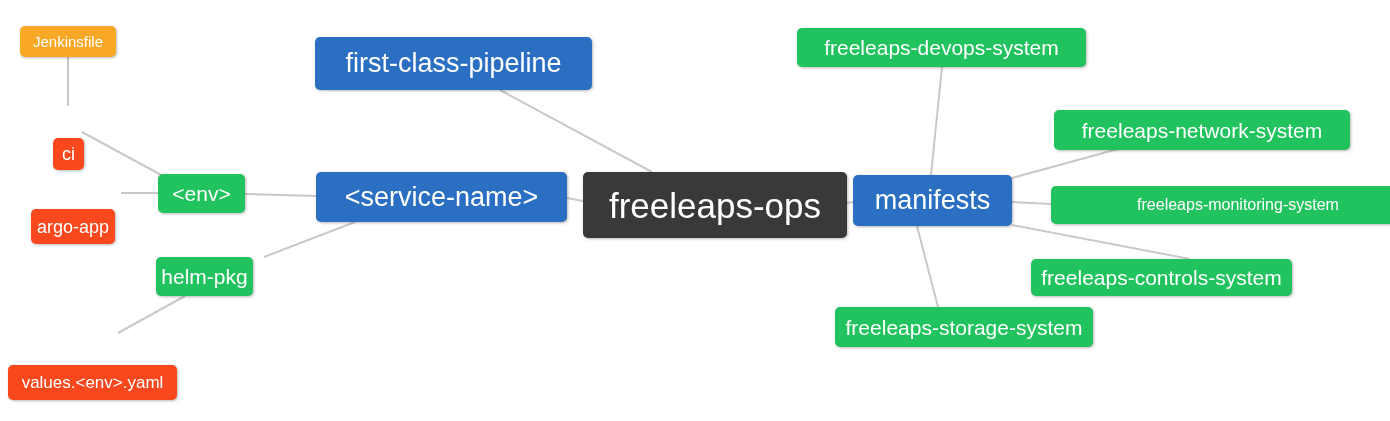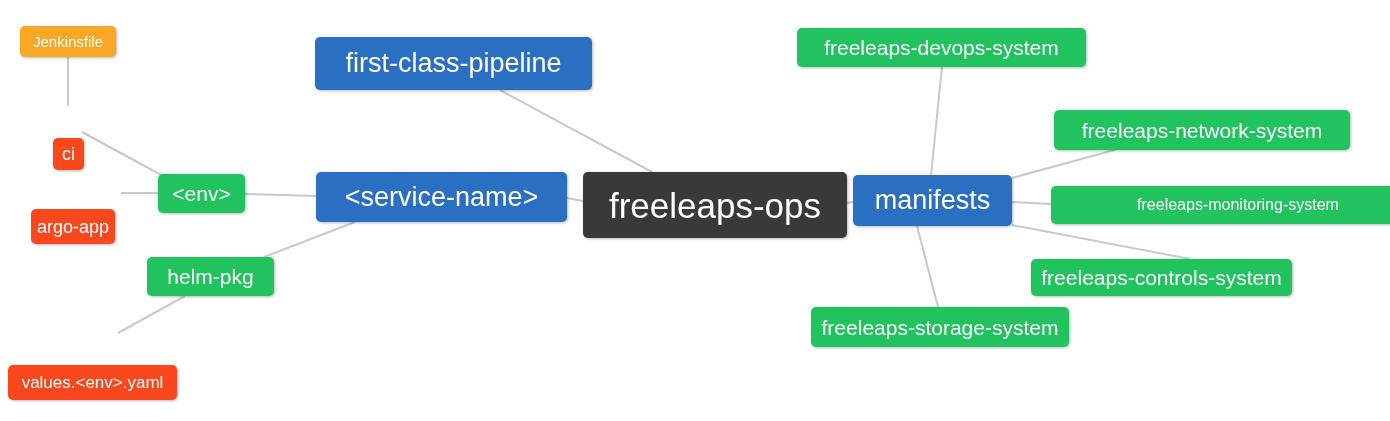--- a/index.html
+++ b/index.html
@@ -68,21 +68,21 @@
       </div>
       <div class="node red" style="left: 53px; top: 105px; width: 31px; height: 32px; font-size: 18px;">
         <span>ci</span>
       </div>
       <div class="node red" style="left: 31px; top: 176px; width: 84px; height: 35px; font-size: 18px;">
         <span>argo-app</span>
       </div>
       <div class="node green" style="left: 158px; top: 174px; width: 87px; height: 39px; font-size: 21px;">
         <span>&lt;env&gt;</span>
       </div>
-      <div class="node green" style="left: 147px; top: 257px; width: 127px; height: 39px; font-size: 21px;">
+      <div class="node green" style="left: 156px; top: 257px; width: 97px; height: 39px; font-size: 21px;">
         <span>helm-pkg</span>
       </div>
       <div class="node red" style="left: 8px; top: 332px; width: 169px; height: 35px; font-size: 17px; align-items: center;">
         <span>values.&lt;env&gt;.yaml</span>
       </div>
       <div class="node blue" style="left: 315px; top: 37px; width: 277px; height: 53px; font-size: 27px;">
         <span>first-class-pipeline</span>
       </div>
       <div class="node blue" style="left: 316px; top: 172px; width: 251px; height: 50px; font-size: 27px; text-align: right;">
         <span>&lt;service-name&gt;</span>
@@ -98,17 +98,17 @@
       </div>
       <div class="node green" style="left: 1054px; top: 110px; width: 296px; height: 40px; font-size: 21px;">
         <span>freeleaps-network-system</span>
       </div>
       <div class="node green" style="left: 1051px; top: 186px; width: 374px; height: 38px; font-size: 16px;">
         <span>freeleaps-monitoring-system</span>
       </div>
       <div class="node green" style="left: 1031px; top: 259px; width: 261px; height: 37px; font-size: 21px;">
         <span>freeleaps-controls-system</span>
       </div>
-      <div class="node green" style="left: 811px; top: 307px; width: 258px; height: 40px; font-size: 21px;">
+      <div class="node green" style="left: 835px; top: 307px; width: 258px; height: 40px; font-size: 21px;">
         <span>freeleaps-storage-system</span>
       </div>
     </div>
 </div>
 
 </body></html>

